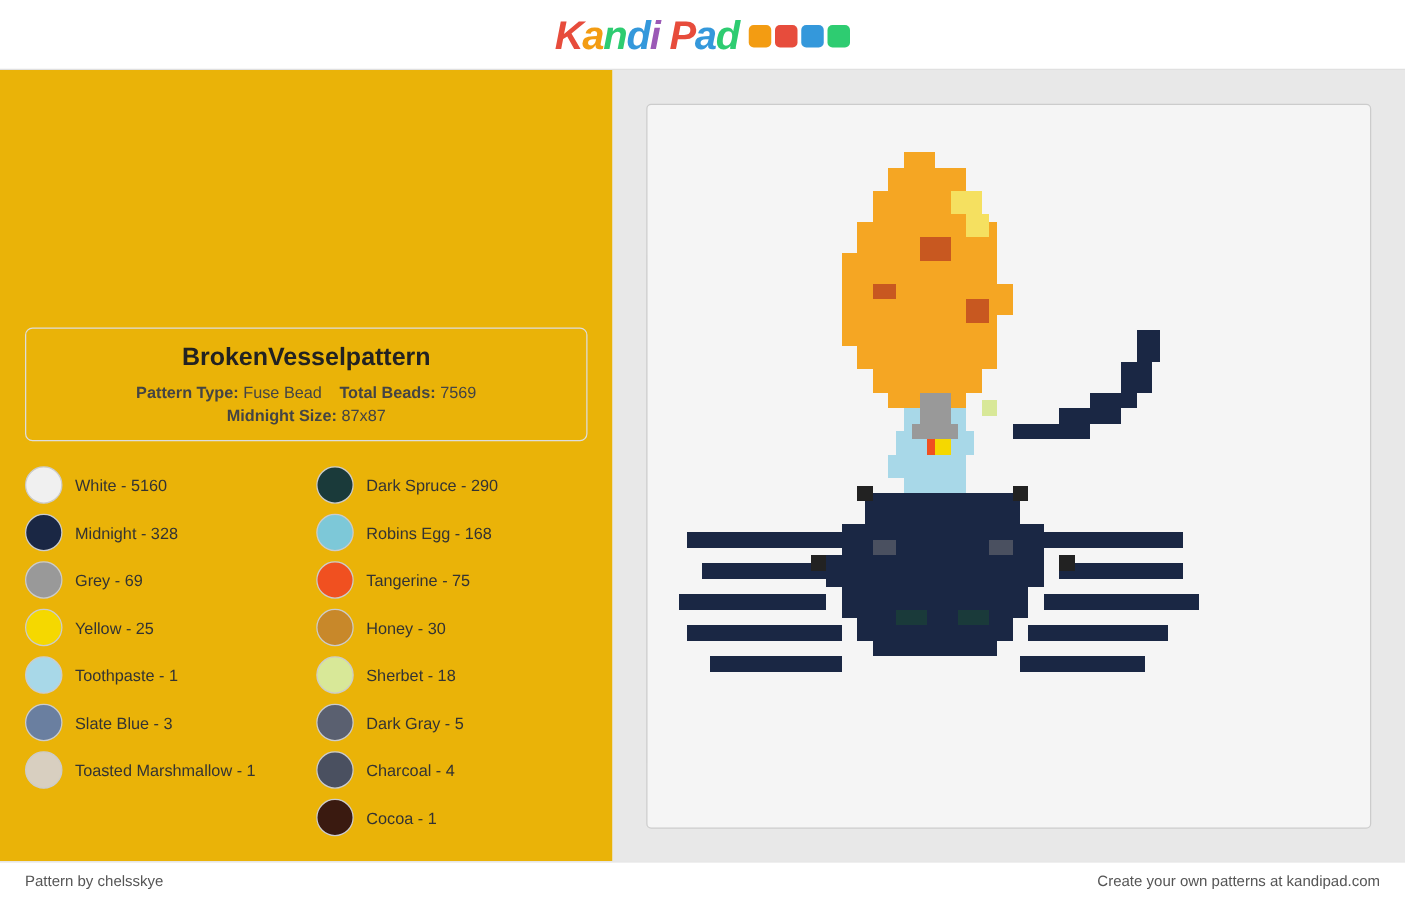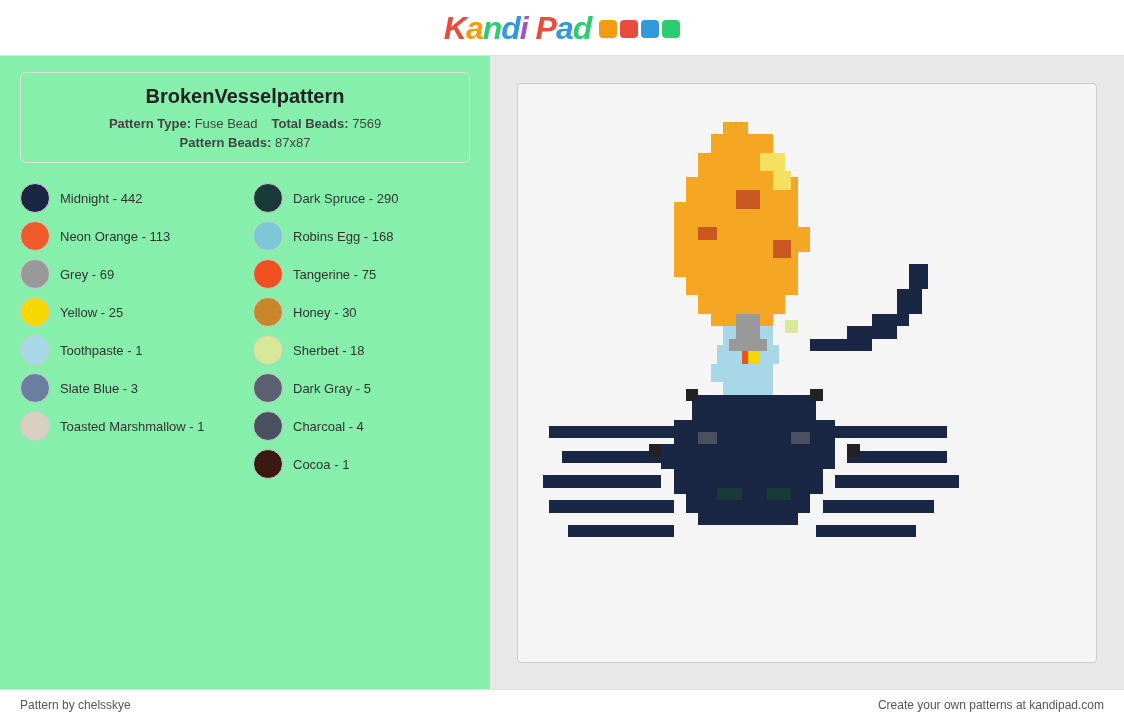--- a/index.html
+++ b/index.html
@@ -42,25 +42,26 @@
     }
 
     .main-content {
       display: flex;
       flex: 1;
       overflow: hidden;
     }
 
     .left-panel {
       width: 490px;
-      background: #86efac;
+      background: #eab308;
       padding: 16px 20px;
       display: flex;
       flex-direction: column;
       overflow-y: auto;
+      justify-content: flex-end;
     }
 
     .pattern-title-box {
       border: 1px solid #ddd;
       border-radius: 6px;
       padding: 12px 16px;
       margin-bottom: 16px;
       text-align: center;
     }
 
@@ -189,36 +190,36 @@
           <strong>Pattern Type:</strong>
           <span>Fuse Bead</span>
         </span>
         <span>
           <strong>Total Beads:</strong>
           <span>7569</span>
         </span>
       </div>
       <div class="pattern-meta-row2">
         <span>
-          <strong>Pattern Beads:</strong>
+          <strong>Midnight Size:</strong>
           <span>87x87</span>
         </span>
       </div>
     </div>
 
     <div class="colors-grid" style="display: grid; grid-template-columns: 1fr 1fr; gap: 4px 16px;">
       <div>
 
+      <div class="color-item">
+      <div class="color-swatch" style="background:#f0f0f0; border-color:#ccc;"></div>
+      <span class="color-label">White - 5160</span>
+    </div>
           <div class="color-item">
       <div class="color-swatch" style="background:#1a2744; border-color:#ccc;"></div>
-      <span class="color-label">Midnight - 442</span>
-    </div>
-          <div class="color-item">
-      <div class="color-swatch" style="background:#f05a28; border-color:#ccc;"></div>
-      <span class="color-label">Neon Orange - 113</span>
+      <span class="color-label">Midnight - 328</span>
     </div>
           <div class="color-item">
       <div class="color-swatch" style="background:#999999; border-color:#ccc;"></div>
       <span class="color-label">Grey - 69</span>
     </div>
           <div class="color-item">
       <div class="color-swatch" style="background:#f5d800; border-color:#ccc;"></div>
       <span class="color-label">Yellow - 25</span>
     </div>
           <div class="color-item">

